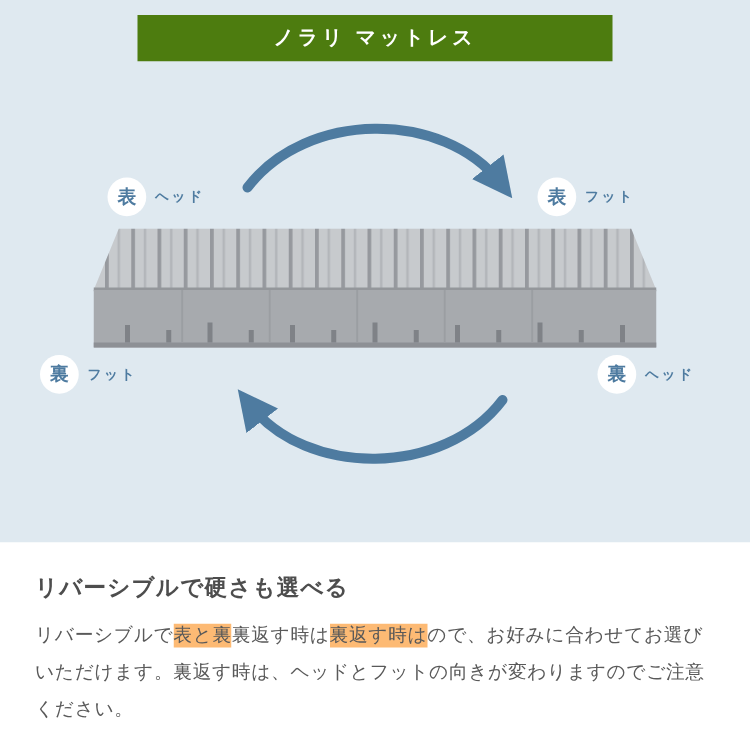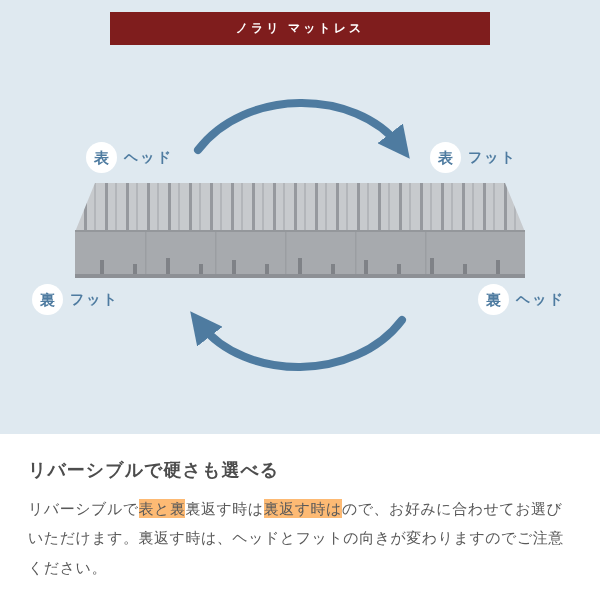--- a/index.html
+++ b/index.html
@@ -18,23 +18,23 @@
     left: 0; top: 0;
     width: 600px; height: 434px;
     background: #dfe9f0;
   }
   .header-bar {
     position: absolute;
     left: 50%; top: 12px;
     transform: translateX(-50%);
     min-width: 380px;
     padding: 8px 30px;
-    background: #7f1d1d;
+    background: #4d7c0f;
     color: #ffffff;
-    font-size: 12px;
+    font-size: 16px;
     font-weight: bold;
     letter-spacing: 3px;
     text-align: center;
   }
   .diagram-svg {
     position: absolute;
     left: 0; top: 0;
     width: 600px; height: 434px;
   }
   .badge {
@@ -50,21 +50,21 @@
     color: #4e7ba0;
     font-size: 15px;
     font-weight: bold;
     line-height: 31px;
     text-align: center;
     flex: 0 0 auto;
   }
   .badge .lbl {
     margin-left: 7px;
     color: #4e7ba0;
-    font-size: 14px;
+    font-size: 11px;
     font-weight: bold;
     letter-spacing: 2px;
   }
   .badge.tl { left: 86px;  top: 142px; }
   .badge.tr { left: 430px; top: 142px; }
   .badge.bl { left: 32px;  top: 284px; }
   .badge.br { left: 478px; top: 284px; }
 
   
   .bottom-section {

